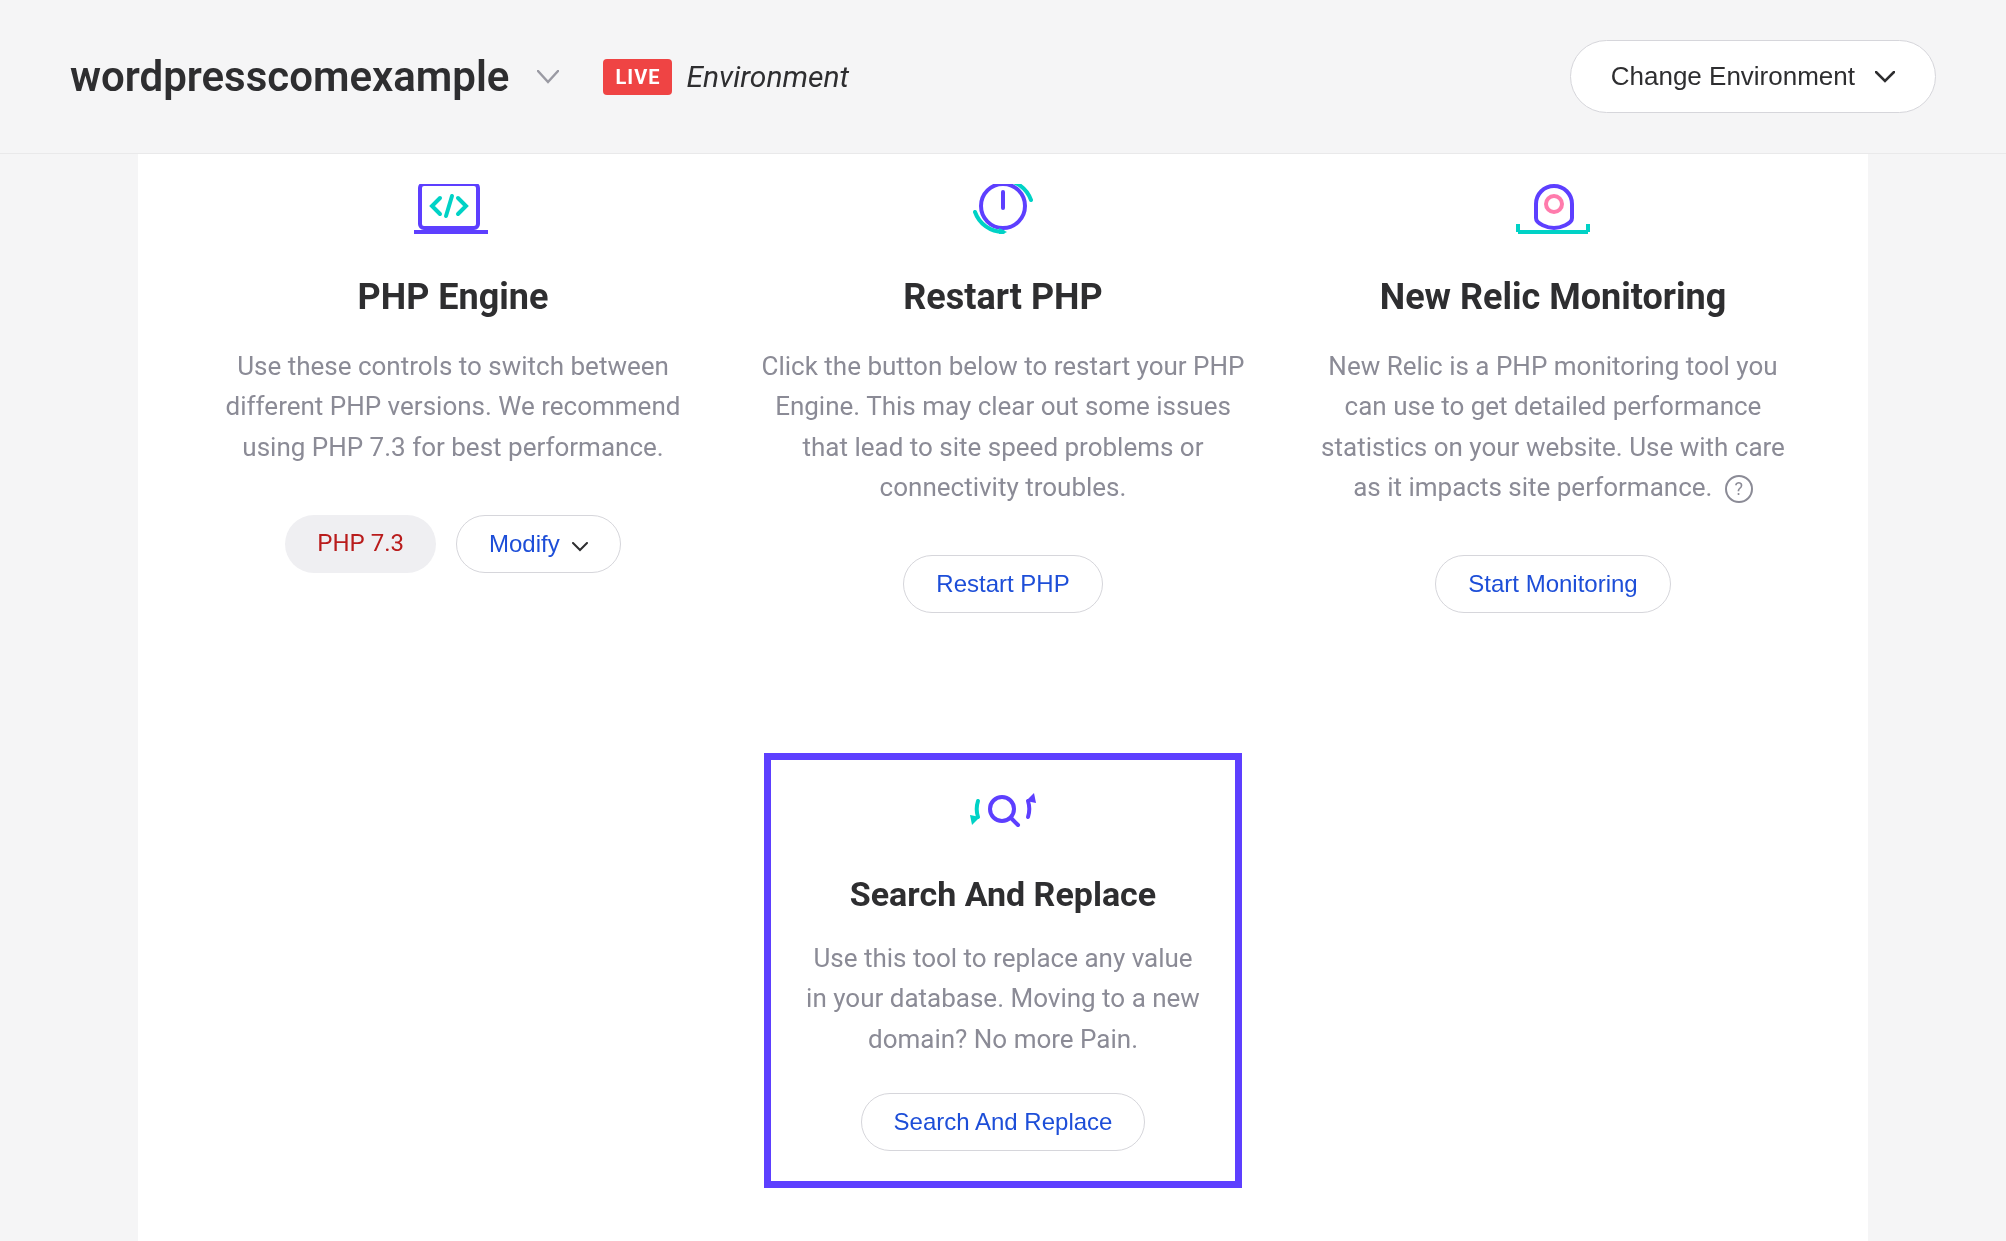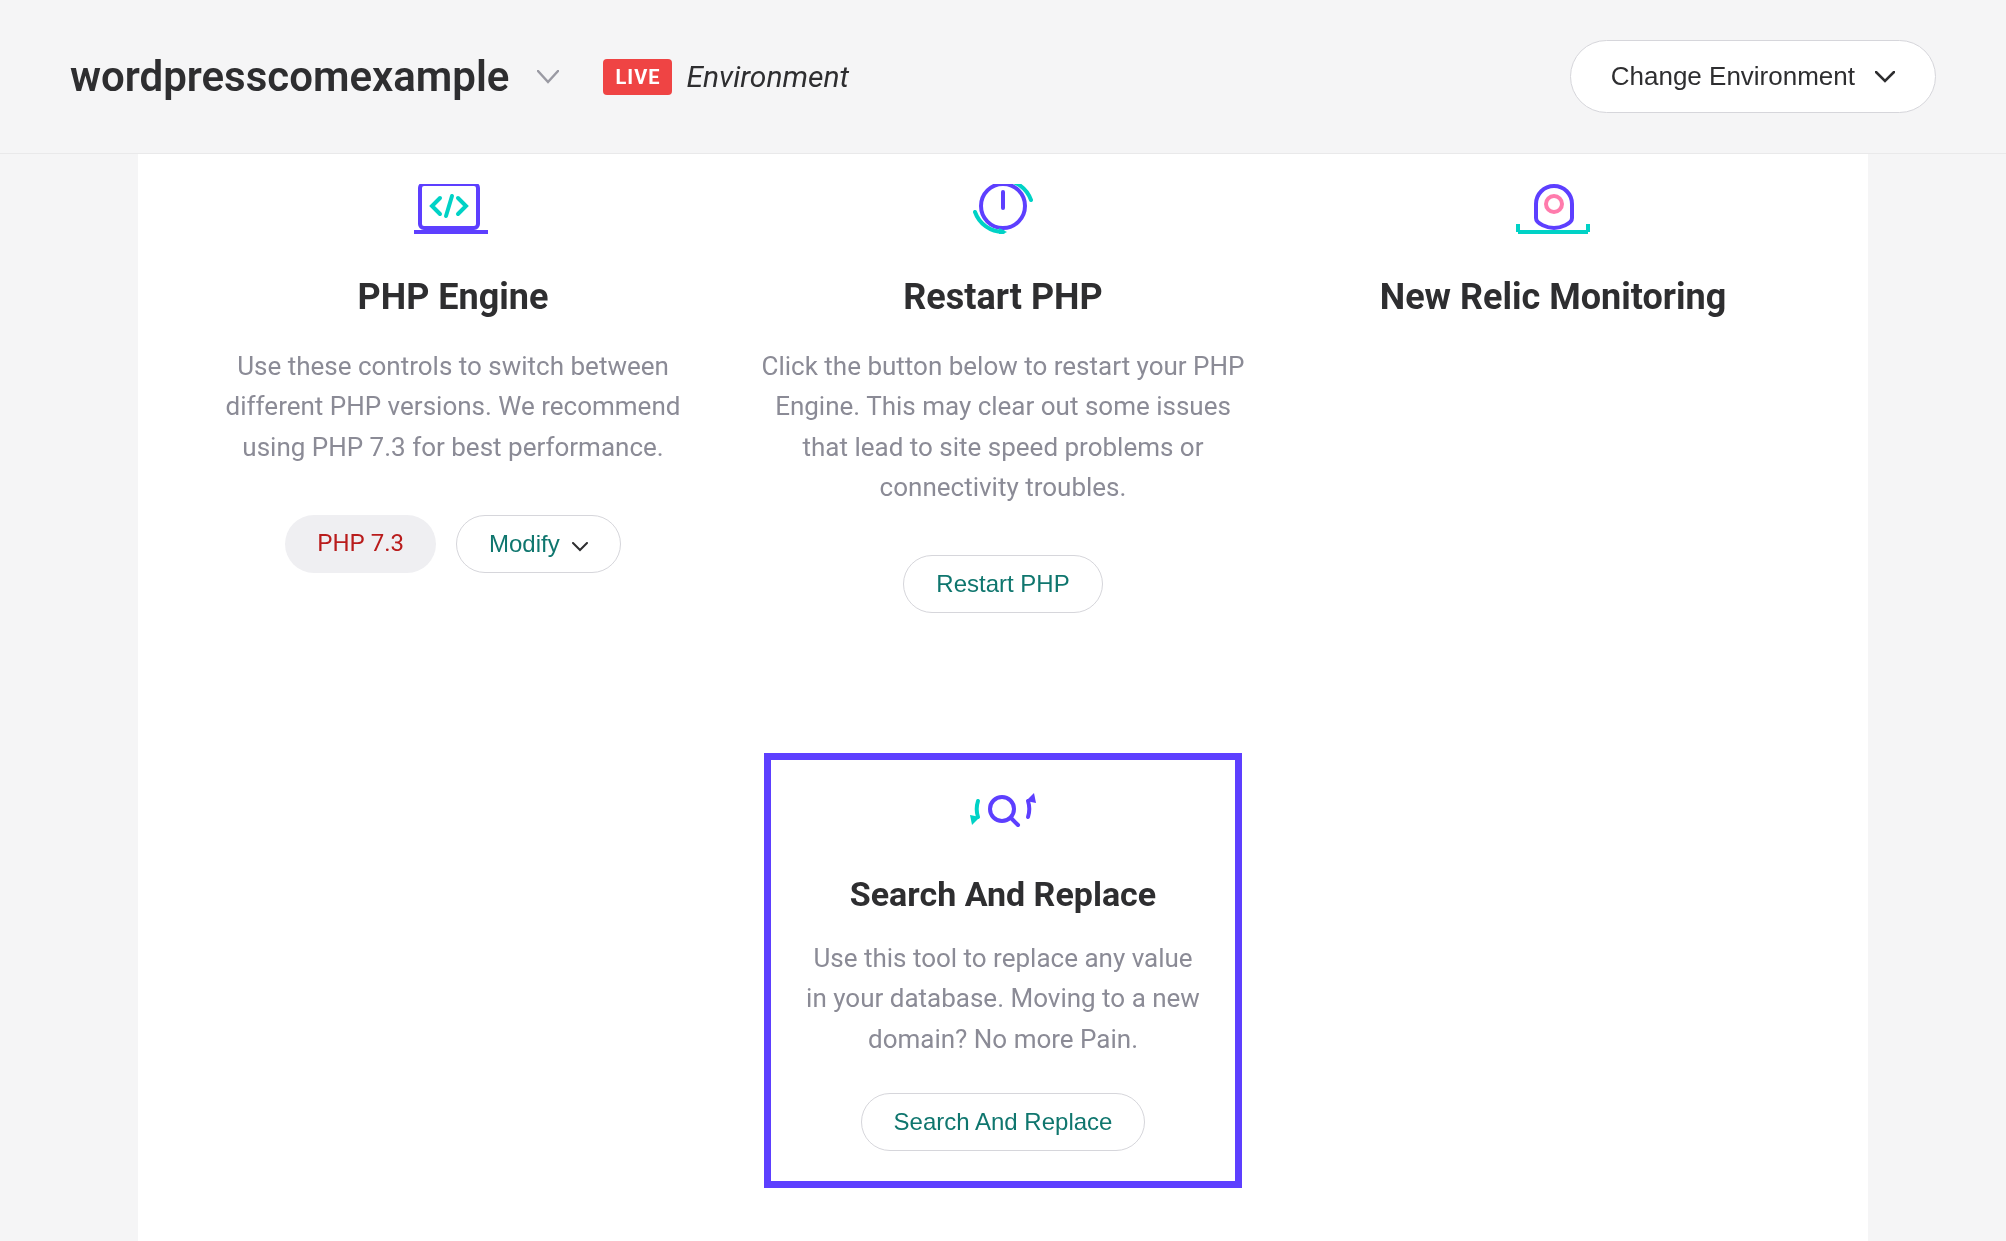--- a/index.html
+++ b/index.html
@@ -139,21 +139,21 @@
       gap: 20px;
       flex-wrap: wrap;
     }
 
     .pill-btn {
       border: 1.5px solid #d6d6db;
       background: #fff;
       border-radius: 30px;
       padding: 14px 32px;
       font-size: 24px;
-      color: #0f766e;
+      color: #1d4ed8;
       cursor: pointer;
       display: inline-flex;
       align-items: center;
       gap: 12px;
     }
 
     .pill-badge {
       background: #efeff2;
       border: none;
       border-radius: 30px;
@@ -264,20 +264,29 @@
       <div class="icon-wrap">
         <svg width="90" height="50" viewBox="0 0 90 50">
           <path d="M28 20 C28 10 36 2 46 2 C56 2 64 10 64 20 L64 34 C64 40 52 44 46 44 C40 44 28 40 28 34 Z" fill="none" stroke="#5d3fff" stroke-width="4"></path>
           <circle cx="46" cy="20" r="8" fill="none" stroke="#ff7bac" stroke-width="4"></circle>
           <line x1="10" y1="48" x2="80" y2="48" stroke="#00d2c6" stroke-width="4"></line>
           <line x1="10" y1="48" x2="10" y2="40" stroke="#00d2c6" stroke-width="4"></line>
           <line x1="80" y1="48" x2="80" y2="40" stroke="#00d2c6" stroke-width="4"></line>
         </svg>
       </div>
       <h2 class="card-title">New Relic Monitoring</h2>
+      <p class="card-desc">
+        <span>New Relic is a PHP monitoring tool you can use to get detailed performance statistics on your website. Use with care as it impacts site performance.</span>
+        <span class="help-icon">?</span>
+      </p>
+      <div class="btn-row">
+        <button class="pill-btn">
+          <span>Start Monitoring</span>
+        </button>
+      </div>
     </div>
 
   </div>
 
   <div class="second-row">
     <div class="highlight-box">
       <div class="card">
         <div class="icon-wrap">
           <svg width="90" height="64" viewBox="0 0 90 64">
             <circle cx="44" cy="32" r="12" fill="none" stroke="#5d3fff" stroke-width="4"></circle>

